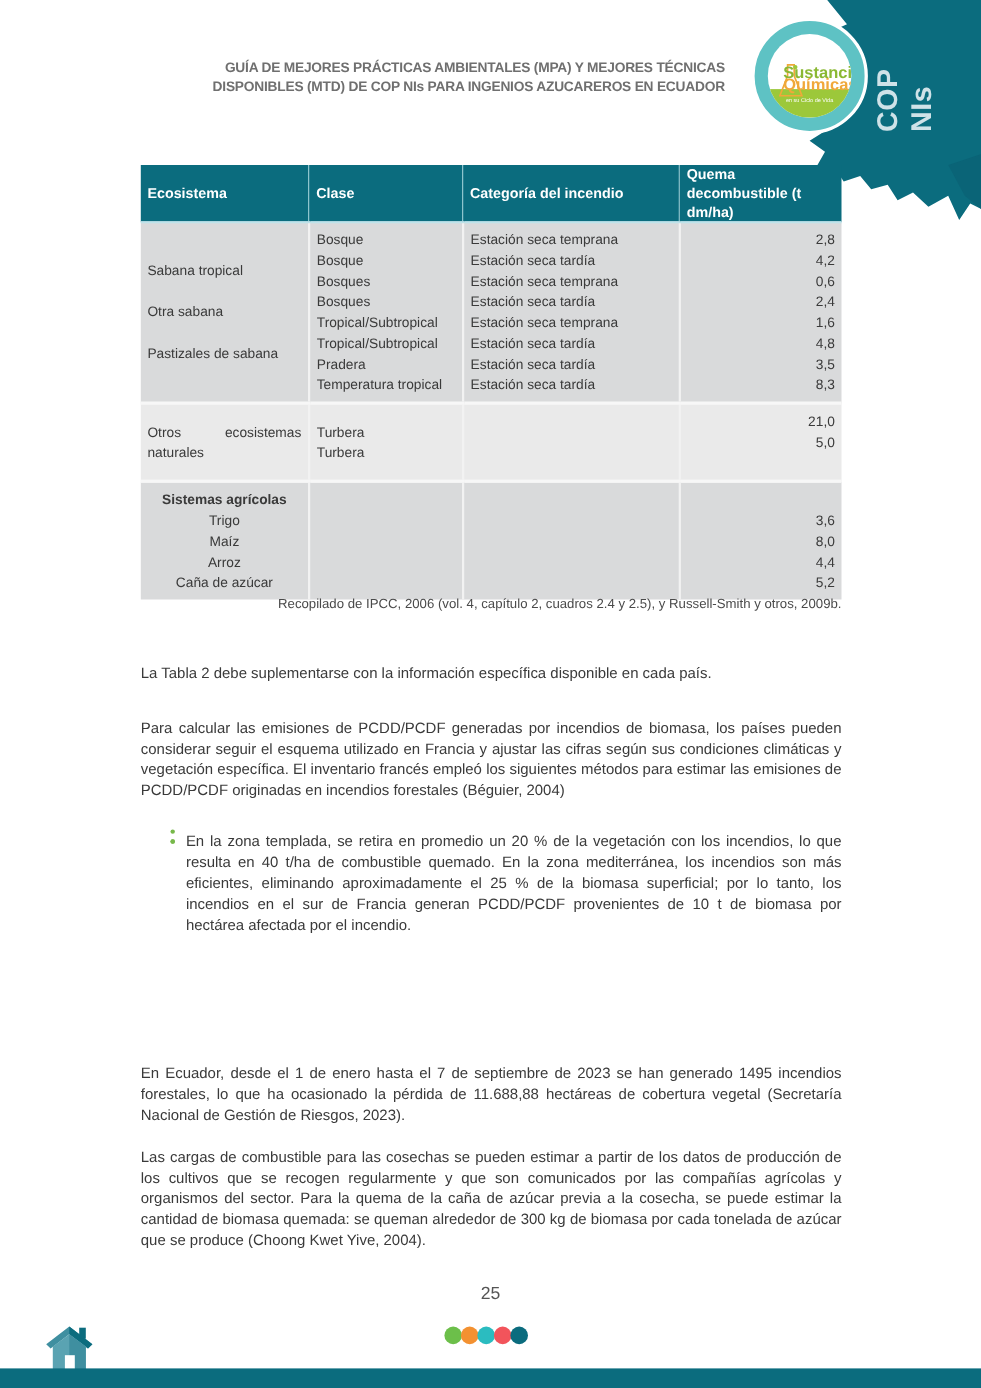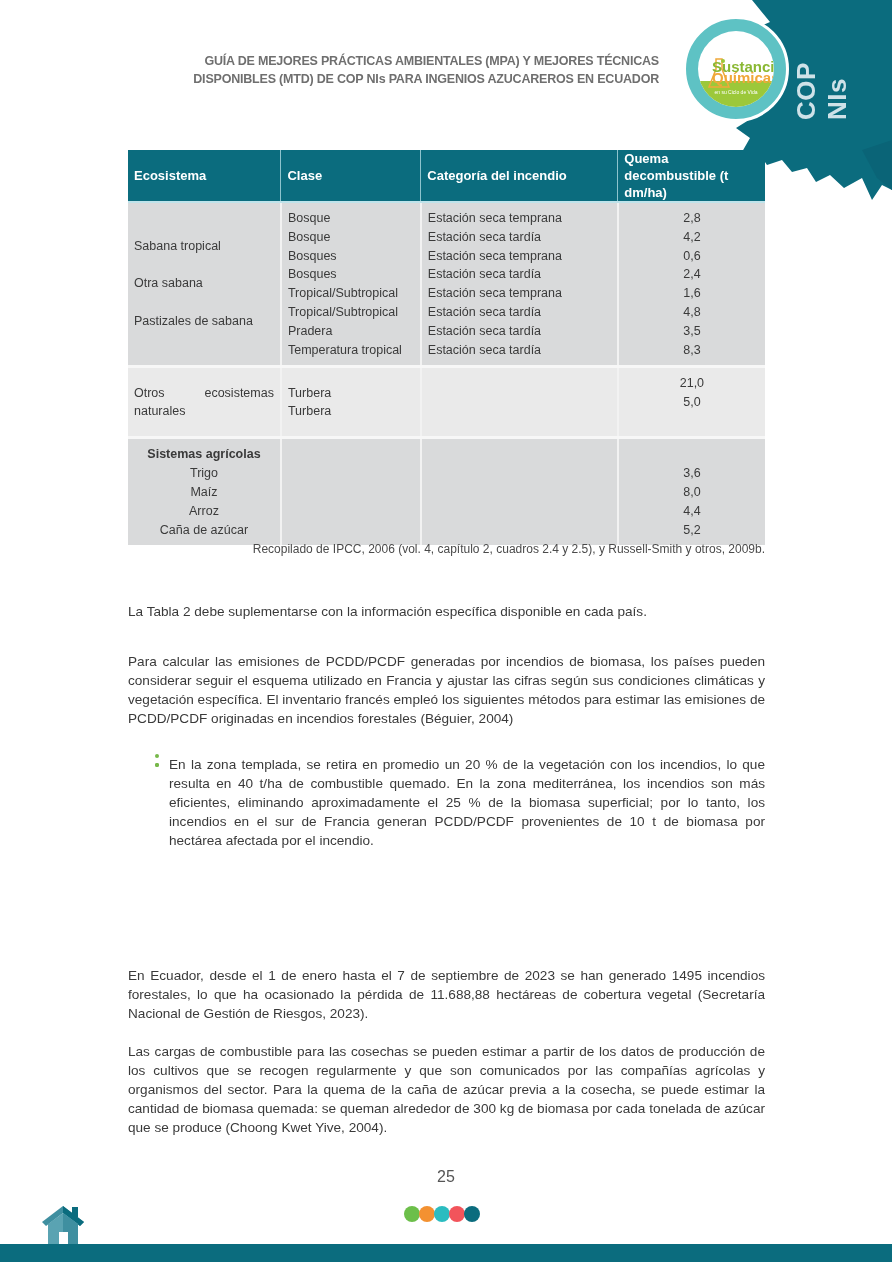--- a/index.html
+++ b/index.html
@@ -57,21 +57,21 @@
   table.data th {
     background:#0b6c7e; color:#ffffff; font-weight:bold; font-size:13px;
     height:45px; text-align:left; border-right:1px solid #8ec4cd;
     border-bottom:2px solid #bfe3ea; padding:0 6px; line-height:17px;
   }
   table.data th:last-child { border-right:none; }
   table.data td {
     vertical-align:middle; border-right:2px solid #f2f2f2;
     padding:6px 6px; line-height:18.8px;
   }
-  table.data td:last-child { border-right:none; text-align:center; }
+  table.data td:last-child { border-right:none; text-align:right; }
   tr.g1 td { background:#d9dadb; border-bottom:3px solid #f7f7f7; }
   tr.g2 td { background:#eaeaea; border-bottom:3px solid #f7f7f7; height:56px; }
   tr.g3 td { background:#d9dadb; vertical-align:top;text-align:center; }
   .col1 { width:141px; }
   .col2 { width:127px; }
   .col3 { width:185px; }
   .col4 { width:135px; }
   .bold { font-weight:bold; }
   .justify { text-align:justify; text-align-last:left; }
   .spacer { height:18.8px; }

